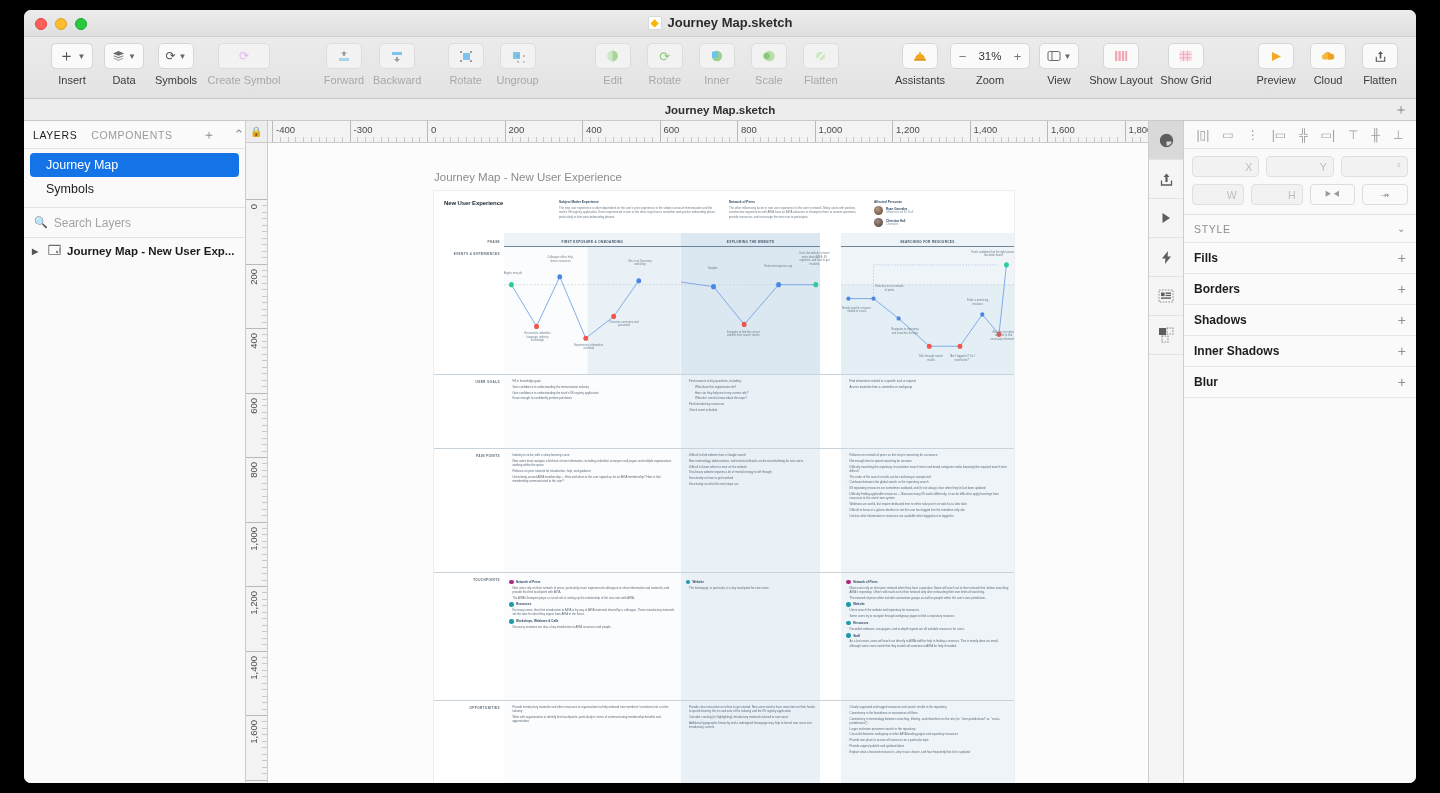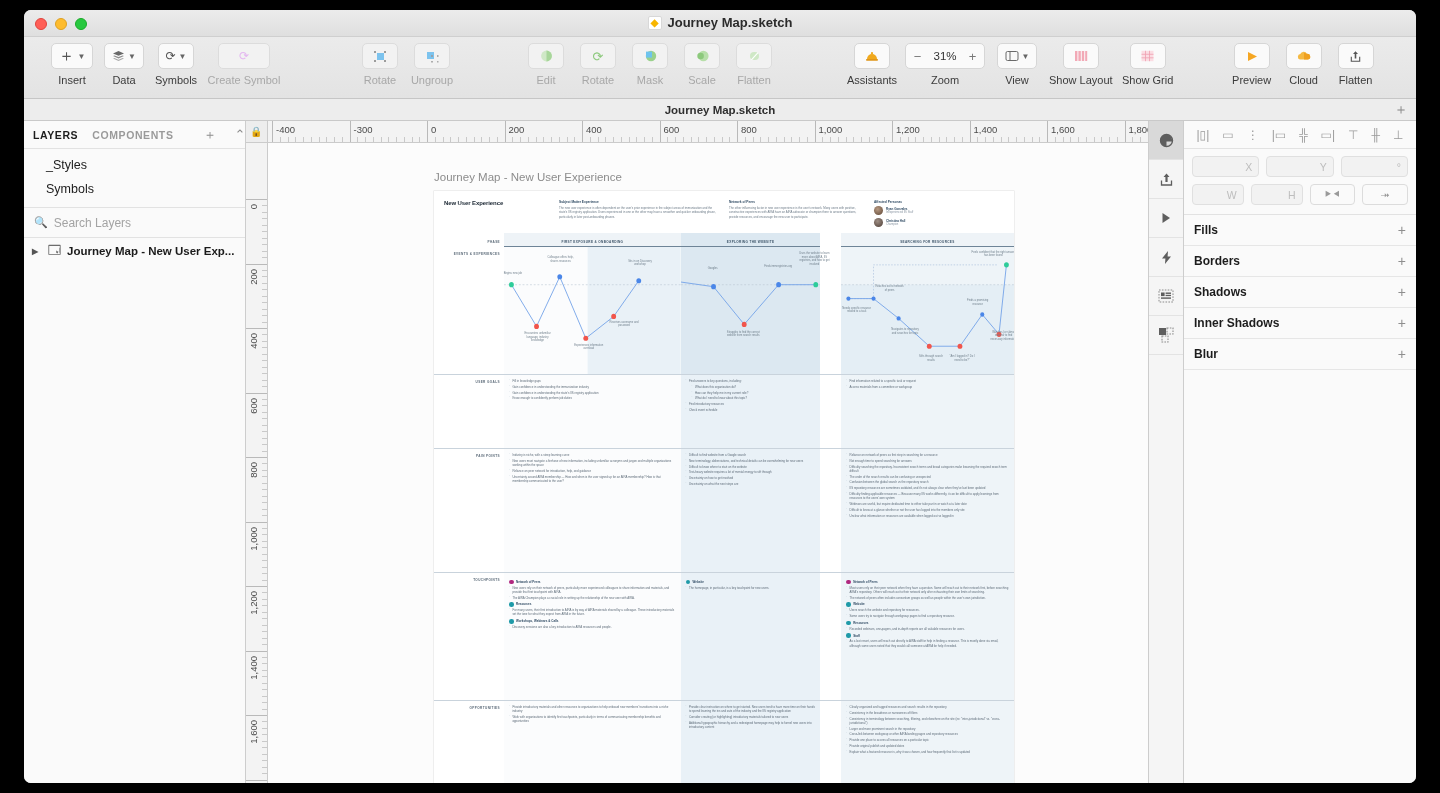--- a/index.html
+++ b/index.html
@@ -85,21 +85,21 @@
   .body { flex: 1; display: flex; min-height: 0; }
   
   .left {
     width: 222px; background: #fafafa; border-right: 1px solid #cdcdcd;
     display: flex; flex-direction: column;
   }
   .left-tabs {
     height: 28px; display: flex; align-items: center; padding: 0 9px;
     border-bottom: 1px solid #e2e2e2; gap: 14px;
   }
-  .lt { font-size: 10.5px; letter-spacing: .6px; color: #9a9a9a; font-weight: bold; }
+  .lt { font-size: 10.5px; letter-spacing: .6px; color: #9a9a9a; font-weight: normal; }
   .lt.active { color: #1d1d1d; }
   .left-tabs .grow { flex: 1; }
   .lt-icon { color: #8d8d8d; font-size: 13px; padding: 0 2px; }
   .page-list { padding: 4px 0 6px 0; border-bottom: 1px solid #e2e2e2; }
   .page-item {
     height: 24px; display: flex; align-items: center;
     padding: 0 10px 0 16px; font-size: 12.5px; color: #1c1c1c;
     margin: 0 6px; border-radius: 4px;
   }
   .page-item.sel { background: #1473e6; color: #fff; }
@@ -305,20 +305,40 @@
     </div>
     <div class="titem" style="min-width:84px">
       <div class="tbtn flat" style="min-width:52px">
         <span style="font-size:12px;color:#e4b8f0">⟳</span>
       </div>
       <div class="tlabel dim">Create Symbol</div>
     </div>
 
     <div class="spacer-md"></div>
 
+    <div class="tgroup">
+      <div class="titem">
+        <div class="tbtn flat">
+          <svg width="14" height="13" viewBox="0 0 14 13">
+              <path d="M7 1l3 3H8v2H6V4H4z" fill="#9c9c9c"></path>
+              <rect x="2" y="8" width="10" height="3" fill="#a9d5ef"></rect>
+            </svg>
+        </div>
+        <div class="tlabel dim">Forward</div>
+      </div>
+      <div class="titem">
+        <div class="tbtn flat">
+          <svg width="14" height="13" viewBox="0 0 14 13">
+              <rect x="2" y="2" width="10" height="3" fill="#7cc3ee"></rect>
+              <path d="M7 12l3-3H8V7H6v2H4z" fill="#9c9c9c"></path>
+            </svg>
+        </div>
+        <div class="tlabel dim">Backward</div>
+      </div>
+    </div>
 
     <div class="spacer-sm"></div>
 
     <div class="tgroup">
       <div class="titem">
         <div class="tbtn flat">
           <svg width="14" height="13" viewBox="0 0 14 13">
               <rect x="4" y="3" width="7" height="7" fill="#7cc3ee"></rect>
               <g fill="#9c9c9c">
                 <rect x="1" y="1" width="2" height="2"></rect>
@@ -363,21 +383,21 @@
       </div>
       <div class="tlabel dim">Rotate</div>
     </div>
     <div class="titem">
       <div class="tbtn flat">
         <svg width="15" height="14" viewBox="0 0 15 14">
             <circle cx="8" cy="7" r="5.2" fill="#9ad18c"></circle>
             <rect x="3" y="2.6" width="6" height="6" fill="#6ec3ee"></rect>
           </svg>
       </div>
-      <div class="tlabel dim">Mask</div>
+      <div class="tlabel dim">Inner</div>
     </div>
     <div class="titem">
       <div class="tbtn flat">
         <svg width="15" height="14" viewBox="0 0 15 14">
             <circle cx="8.4" cy="7" r="5.2" fill="#b7dfa9"></circle>
             <circle cx="5.6" cy="7" r="3.3" fill="#8cc97c"></circle>
           </svg>
       </div>
       <div class="tlabel dim">Scale</div>
     </div>
@@ -493,21 +513,21 @@
 
     <div class="left">
       <div class="left-tabs">
         <div class="lt active">LAYERS</div>
         <div class="lt">COMPONENTS</div>
         <div class="grow"></div>
         <div class="lt-icon">＋</div>
         <div class="lt-icon">⌃</div>
       </div>
       <div class="page-list">
-        <div class="page-item">_Styles</div>
+        <div class="page-item sel">Journey Map</div>
         <div class="page-item">Symbols</div>
       </div>
       <div class="searchrow">
         <span class="mag">🔍</span>
         <input placeholder="Search Layers" style="">
       </div>
       <div class="layer-row">
         <span class="disc">▶</span>
         <span class="artboard-ic">🗔</span>
         <span>Journey Map - New User Exp...</span>
@@ -1252,20 +1272,24 @@
           <div class="fbox">°</div>
         </div>
         <div class="frow" style="margin-bottom:0">
           <div class="fbox">W</div>
           <div class="fbox">H</div>
           <div class="fbtn">⯈⯇</div>
           <div class="fbtn">⯮</div>
         </div>
       </div>
 
+      <div class="sec-head">
+        <span>STYLE</span>
+        <span class="cv">⌄</span>
+      </div>
 
       <div class="sec-row">
         <span>Fills</span>
         <span class="plus">+</span>
       </div>
       <div class="sec-row">
         <span>Borders</span>
         <span class="plus">+</span>
       </div>
       <div class="sec-row">

